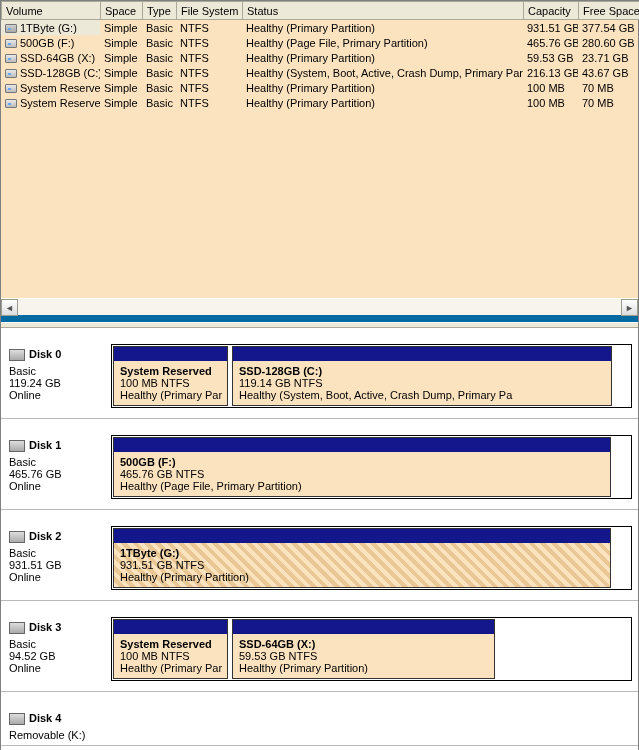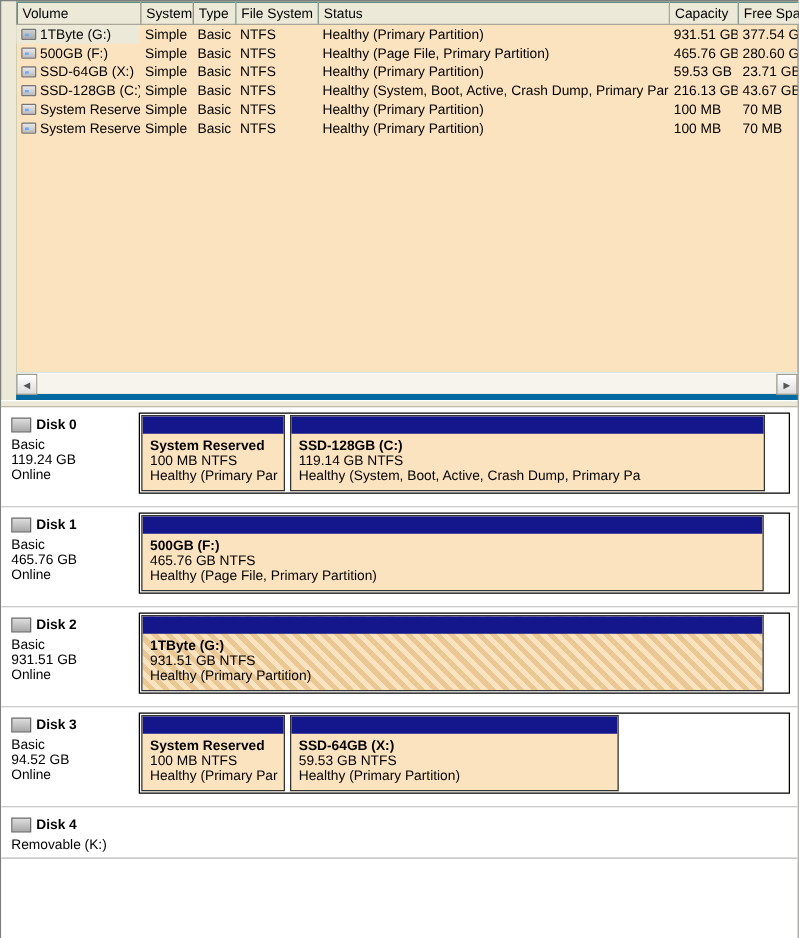--- a/index.html
+++ b/index.html
@@ -9,23 +9,22 @@
     font-size: 11px;
     background: #ece9d8;
     color: #000;
     width: 639px;
   }
   .outer {
     border: 1px solid #7f7f7f;
   }
   
   .vol-panel {
-    background: #0f766e;
-    border-bottom: 5px solid #0369a1;
-    margin-left: 12px;
+    background: #f9a8d4;
+    border-bottom: 7px solid #0369a1;
   }
   .vol-table {
     width: 100%;
     border-collapse: collapse;
     table-layout: fixed;
   }
   .vol-table th {
     background: #ece9d8;
     border: 1px solid #aca899;
     font-weight: normal;
@@ -95,21 +94,21 @@
   
   .disk-panel {
     background:#fff;
     height: 430px;
     overflow:hidden;
   }
   .disk-row {
     display:flex;
     border-bottom:1px solid #b9b9b9;
     min-height:80px;
-    padding:4px 6px 10px 6px;
+    padding:16px 6px 10px 6px;
     gap:4px;
     background:#fff;
   }
   .disk-info {
     width:100px;
     flex-shrink:0;
     padding:2px 2px;
     font-size:11px;
   }
   .disk-info .title { font-weight:bold; margin:2px 0 4px 0;}
@@ -165,21 +164,21 @@
           <col style="width:42px">
           <col style="width:34px">
         <col style="width:66px">
           <col style="width:281px">
           <col style="width:55px">
           <col style="width:62px">
       </colgroup>
       <thead>
           <tr>
         <th>Volume</th>
-        <th>System</th>
+        <th>Space</th>
         <th>Type</th>
         <th>File System</th>
         <th>Status</th>
         <th>Capacity</th>
         <th>Free Space</th>
       </tr>
         </thead>
     </table>
     <div class="vol-body">
       <table class="vol-table" id="vol-tbody">

